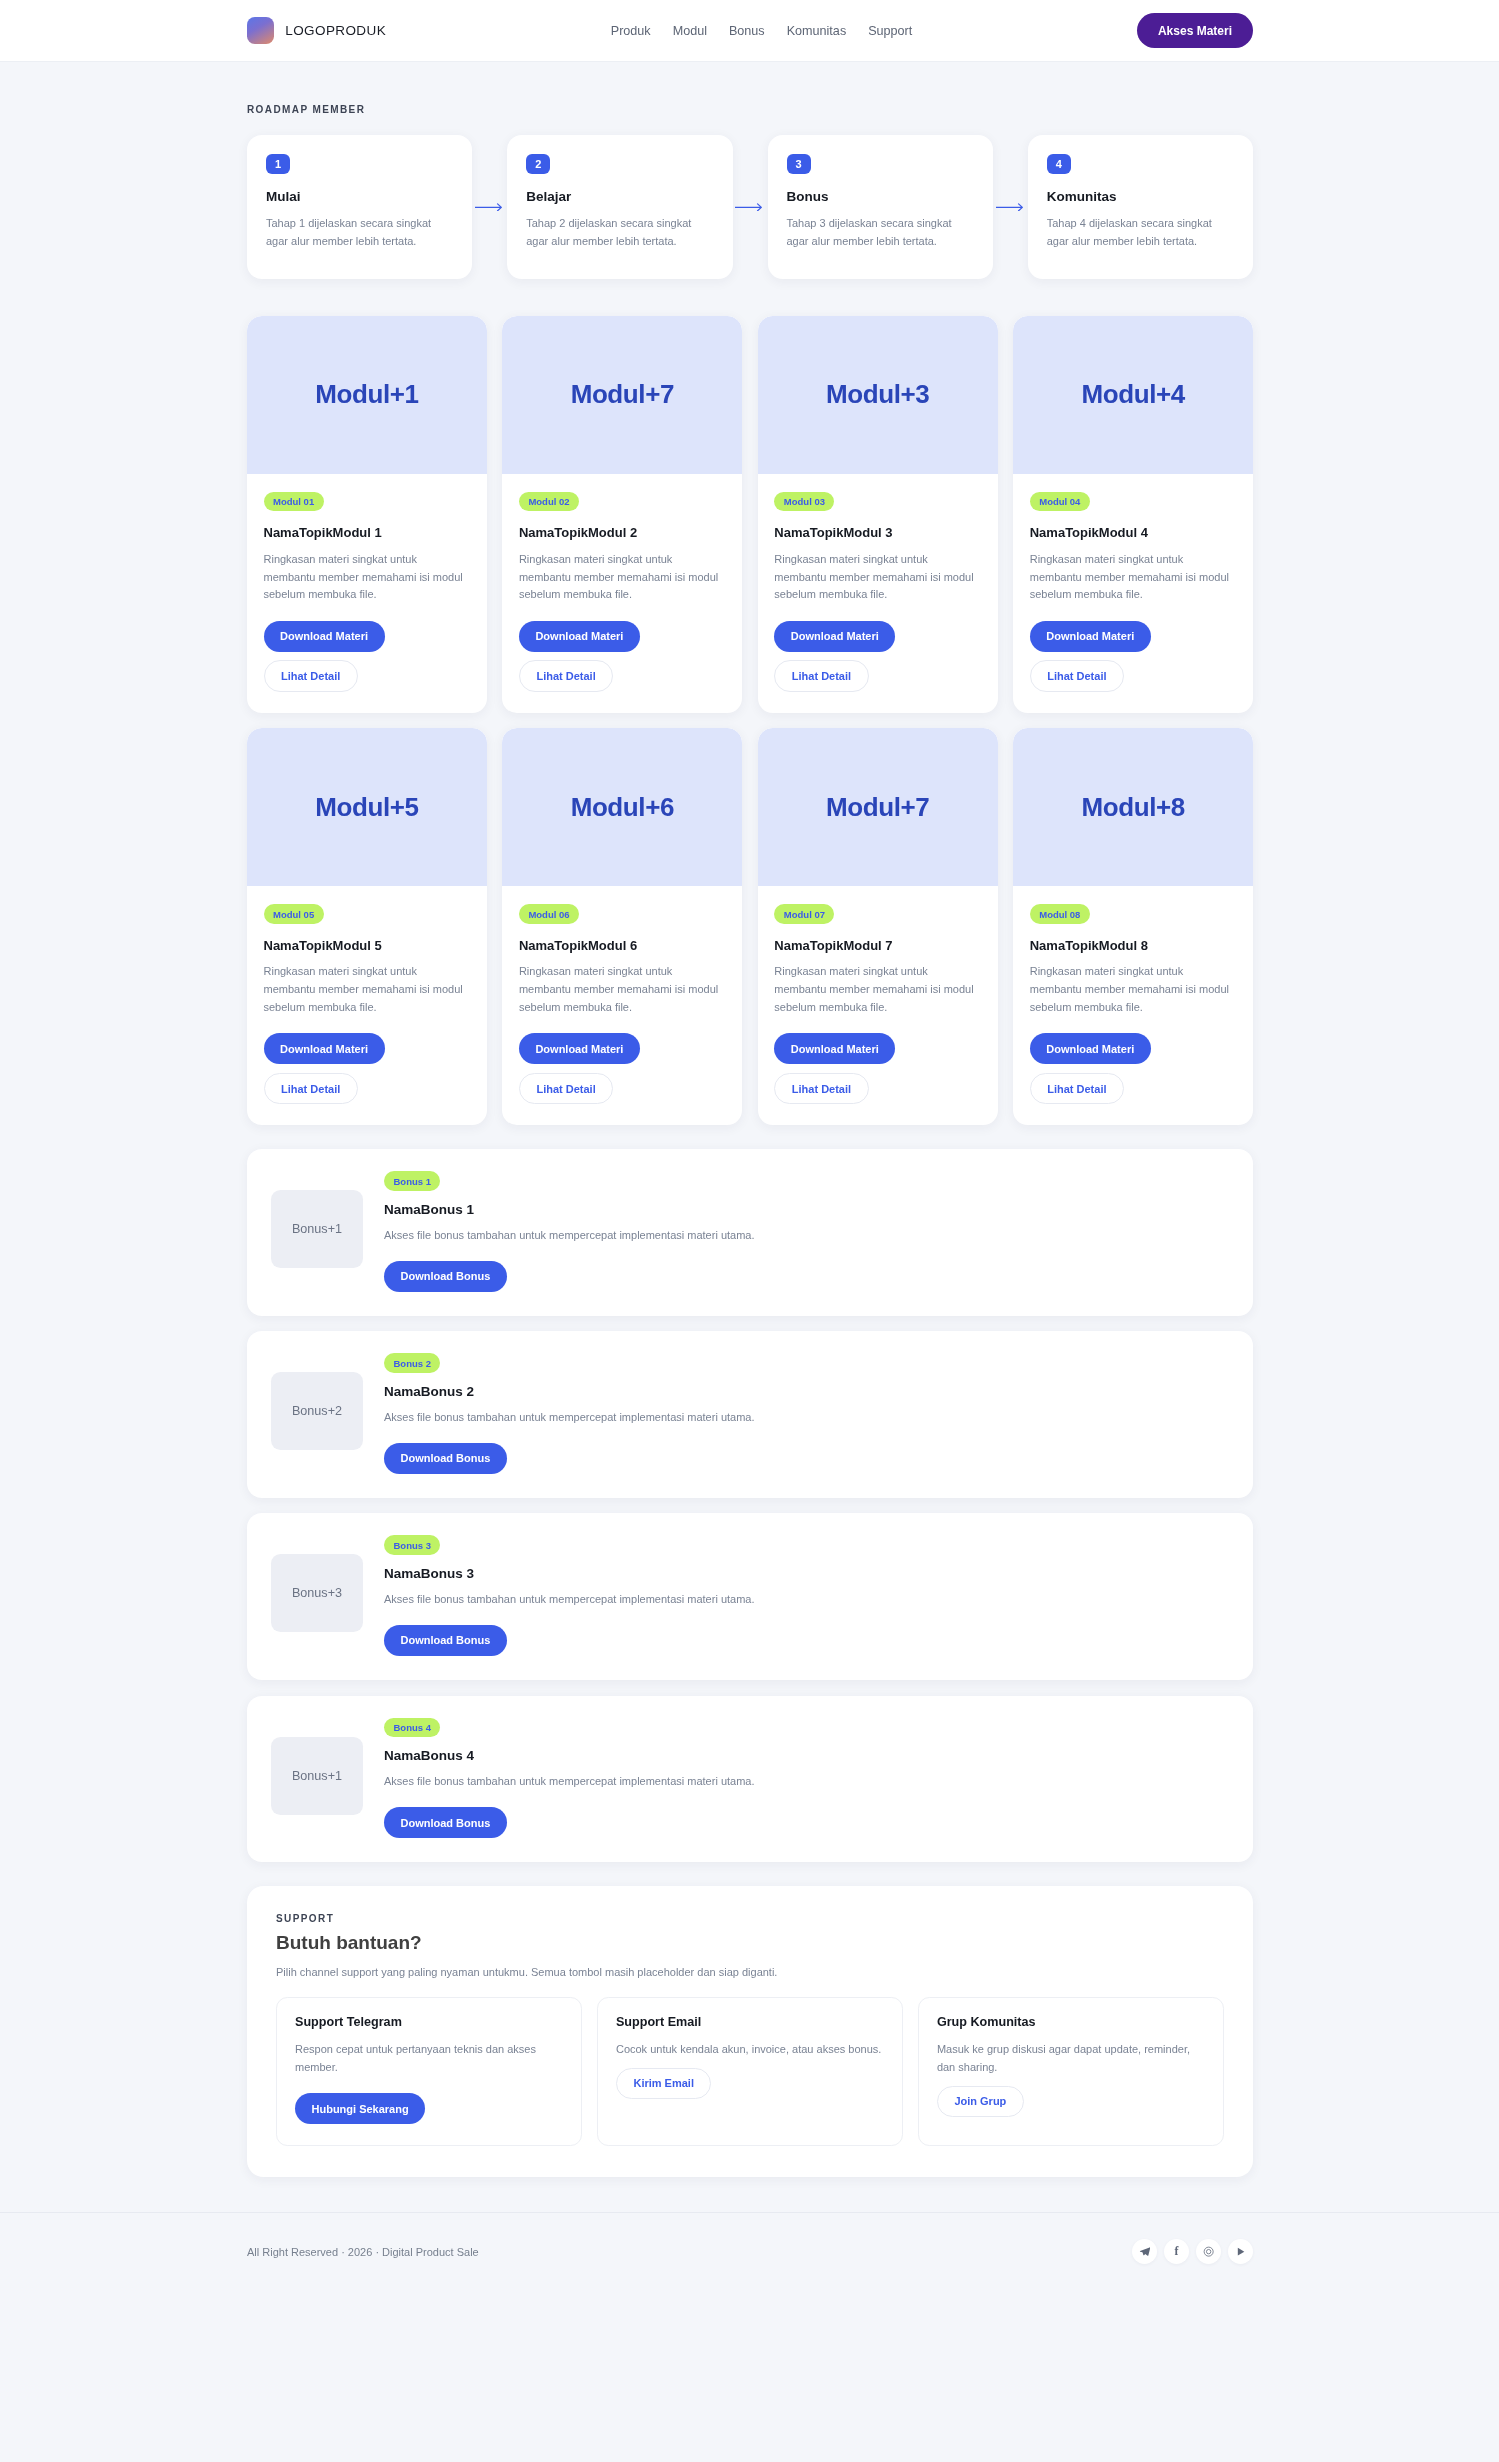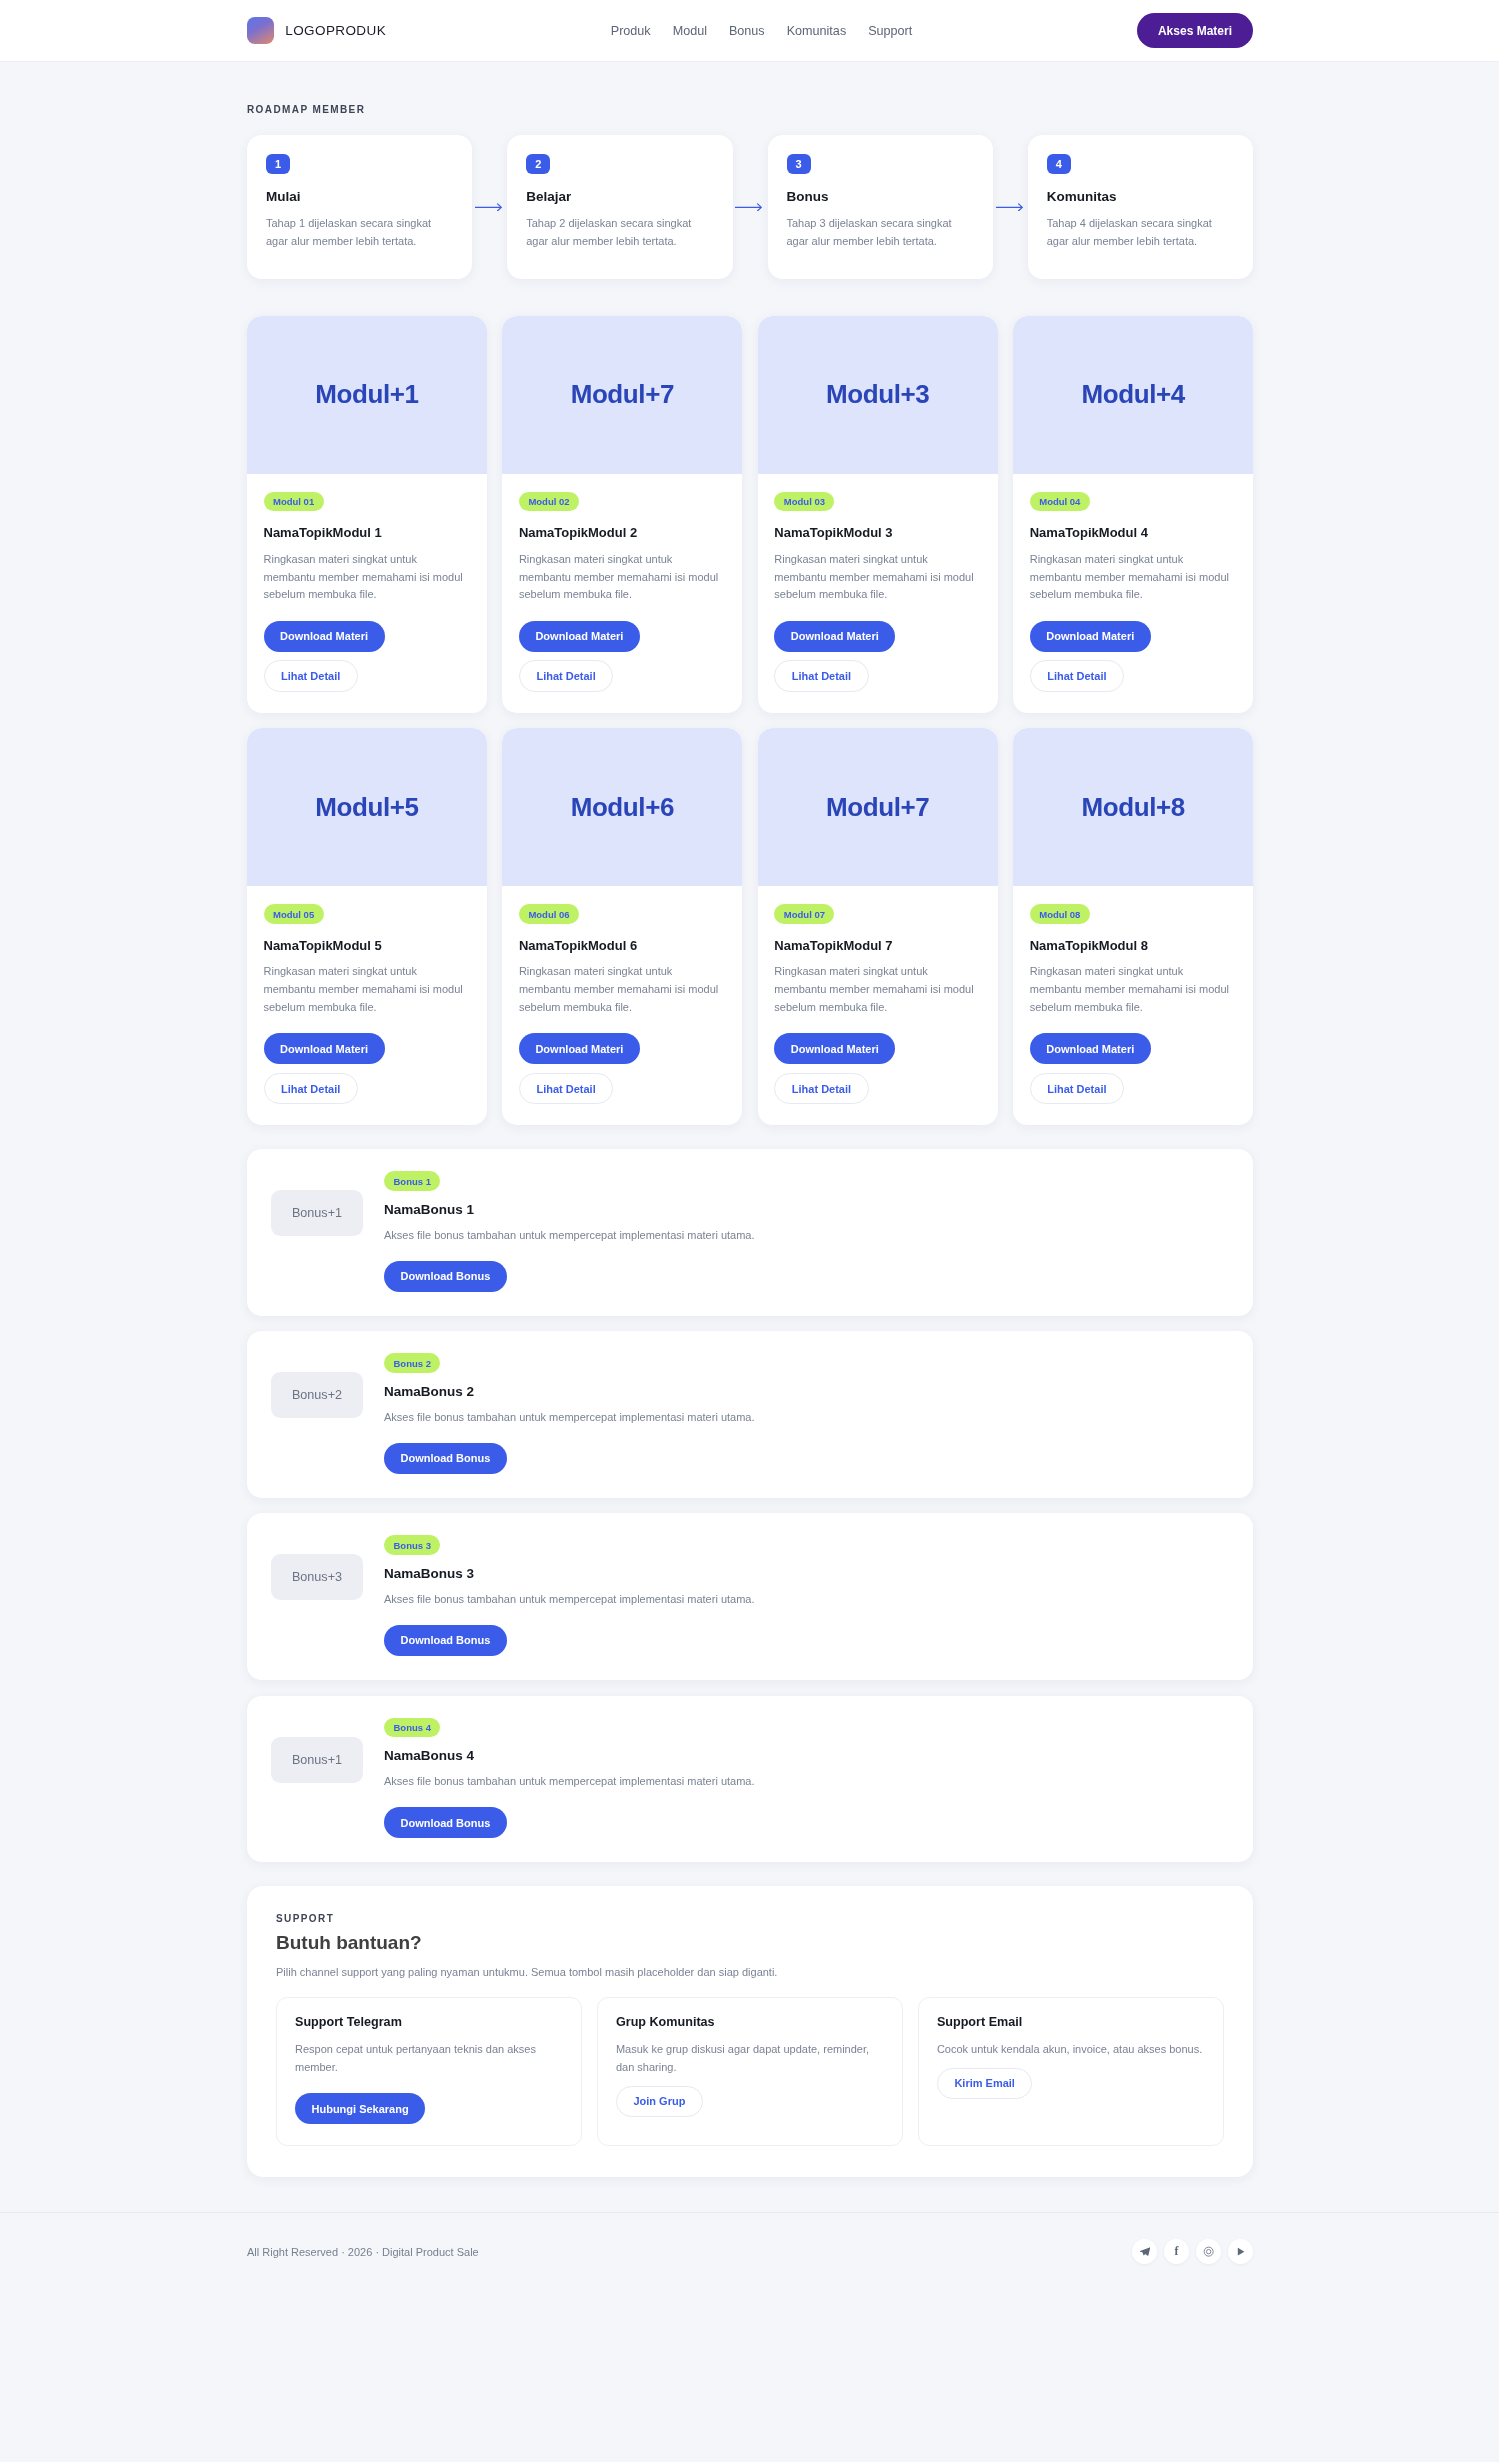--- a/index.html
+++ b/index.html
@@ -139,21 +139,21 @@
   
   .bonus-list { padding-top: 24px; }
   .bonus-card {
     background: #fff; border-radius: 14.8px;
     box-shadow: 0 2.6px 12px rgba(30,40,80,.055);
     padding: 22px 24px 24px 24px;
     display: flex; gap: 21px; align-items: flex-start;
   }
   .bonus-card + .bonus-card { margin-top: 15.6px; }
   .bonus-thumb {
-    flex: 0 0 92px; height: 46px;
+    flex: 0 0 92px; height: 78px;
     background: #eceef4; border-radius: 9.5px;
     display: flex; align-items: center; justify-content: center;
     margin-top: 19px;
   }
   .bonus-thumb span { font-size: 12.6px; color: #6b7384; }
   .bonus-main { flex: 1 1 auto; min-width: 0; }
   .bonus-main h4 {
     font-size: 13.5px; font-weight: bold; color: #161a22; margin-top: 11.3px;
   }
   .bonus-main p {
@@ -348,28 +348,28 @@
       <div class="eyebrow">SUPPORT</div>
       <h2>Butuh bantuan?</h2>
       <div class="support-sub">Pilih channel support yang paling nyaman untukmu. Semua tombol masih placeholder dan siap diganti.</div>
       <div class="support-grid" id="support-grid">
           <div class="support-col">
             <h5>Support Telegram</h5>
             <p>Respon cepat untuk pertanyaan teknis dan akses member.</p>
             <div><button class="btn-primary">Hubungi Sekarang</button></div>
           </div>
           <div class="support-col">
+            <h5>Support Email</h5>
+            <p>Cocok untuk kendala akun, invoice, atau akses bonus.</p>
+            <div><button class="btn-ghost">Kirim Email</button></div>
+          </div>
+          <div class="support-col">
             <h5>Grup Komunitas</h5>
             <p>Masuk ke grup diskusi agar dapat update, reminder, dan sharing.</p>
             <div><button class="btn-ghost">Join Grup</button></div>
-          </div>
-          <div class="support-col">
-            <h5>Support Email</h5>
-            <p>Cocok untuk kendala akun, invoice, atau akses bonus.</p>
-            <div><button class="btn-ghost">Kirim Email</button></div>
           </div>
         </div>
     </div>
   </section>
 
 </div>
 
 <div class="footer">
   <div class="footer-text">All Right Reserved · 2026 · Digital Product Sale</div>
   <div class="socials" id="socials">

